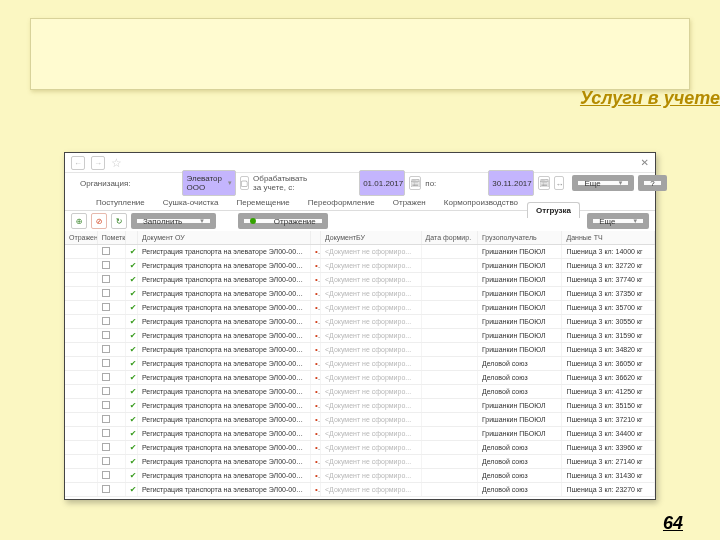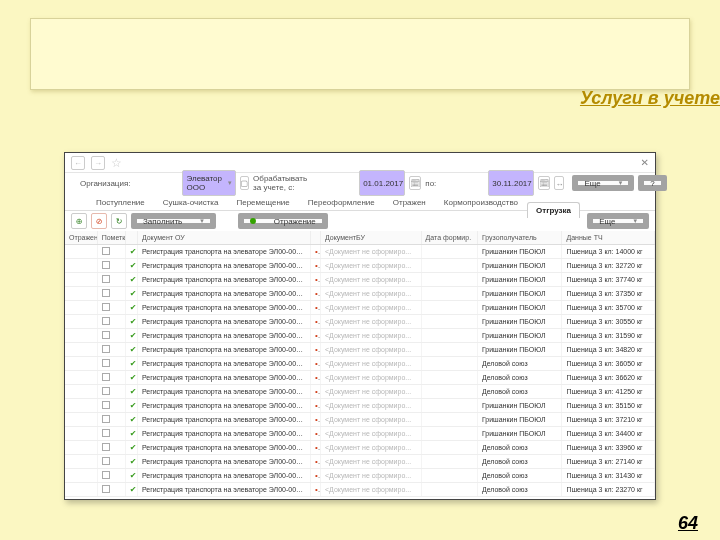--- a/index.html
+++ b/index.html
@@ -98,21 +98,21 @@
   td {
     border-bottom:1px solid #eee; border-right:1px solid #f4f4f4;
     padding:2px 4px; white-space:nowrap; overflow:hidden; text-overflow:ellipsis; color:#333;
   }
   td.muted { color:#b7b7b7; }
   .chk { width:8px; height:8px; border:1px solid #aaa; display:inline-block; }
   .rowicon { color:#3a9d20; font-size:8px; }
   .doticon { color:#d13f1a; font-size:8px; }
 
   .page-num {
-    position:absolute; right:22px; bottom:6px;
+    position:absolute; right:37px; bottom:6px;
     font-style:italic; font-weight:bold; font-size:18px; color:#000;
     text-decoration:underline;
   }
 
   
   col.c1{width:32px} col.c2{width:28px} col.c3{width:12px}
   col.c4{width:172px} col.c5{width:10px} col.c6{width:100px}
   col.c7{width:56px} col.c8{width:84px} col.c9{width:92px}
 </style>
 </head>

